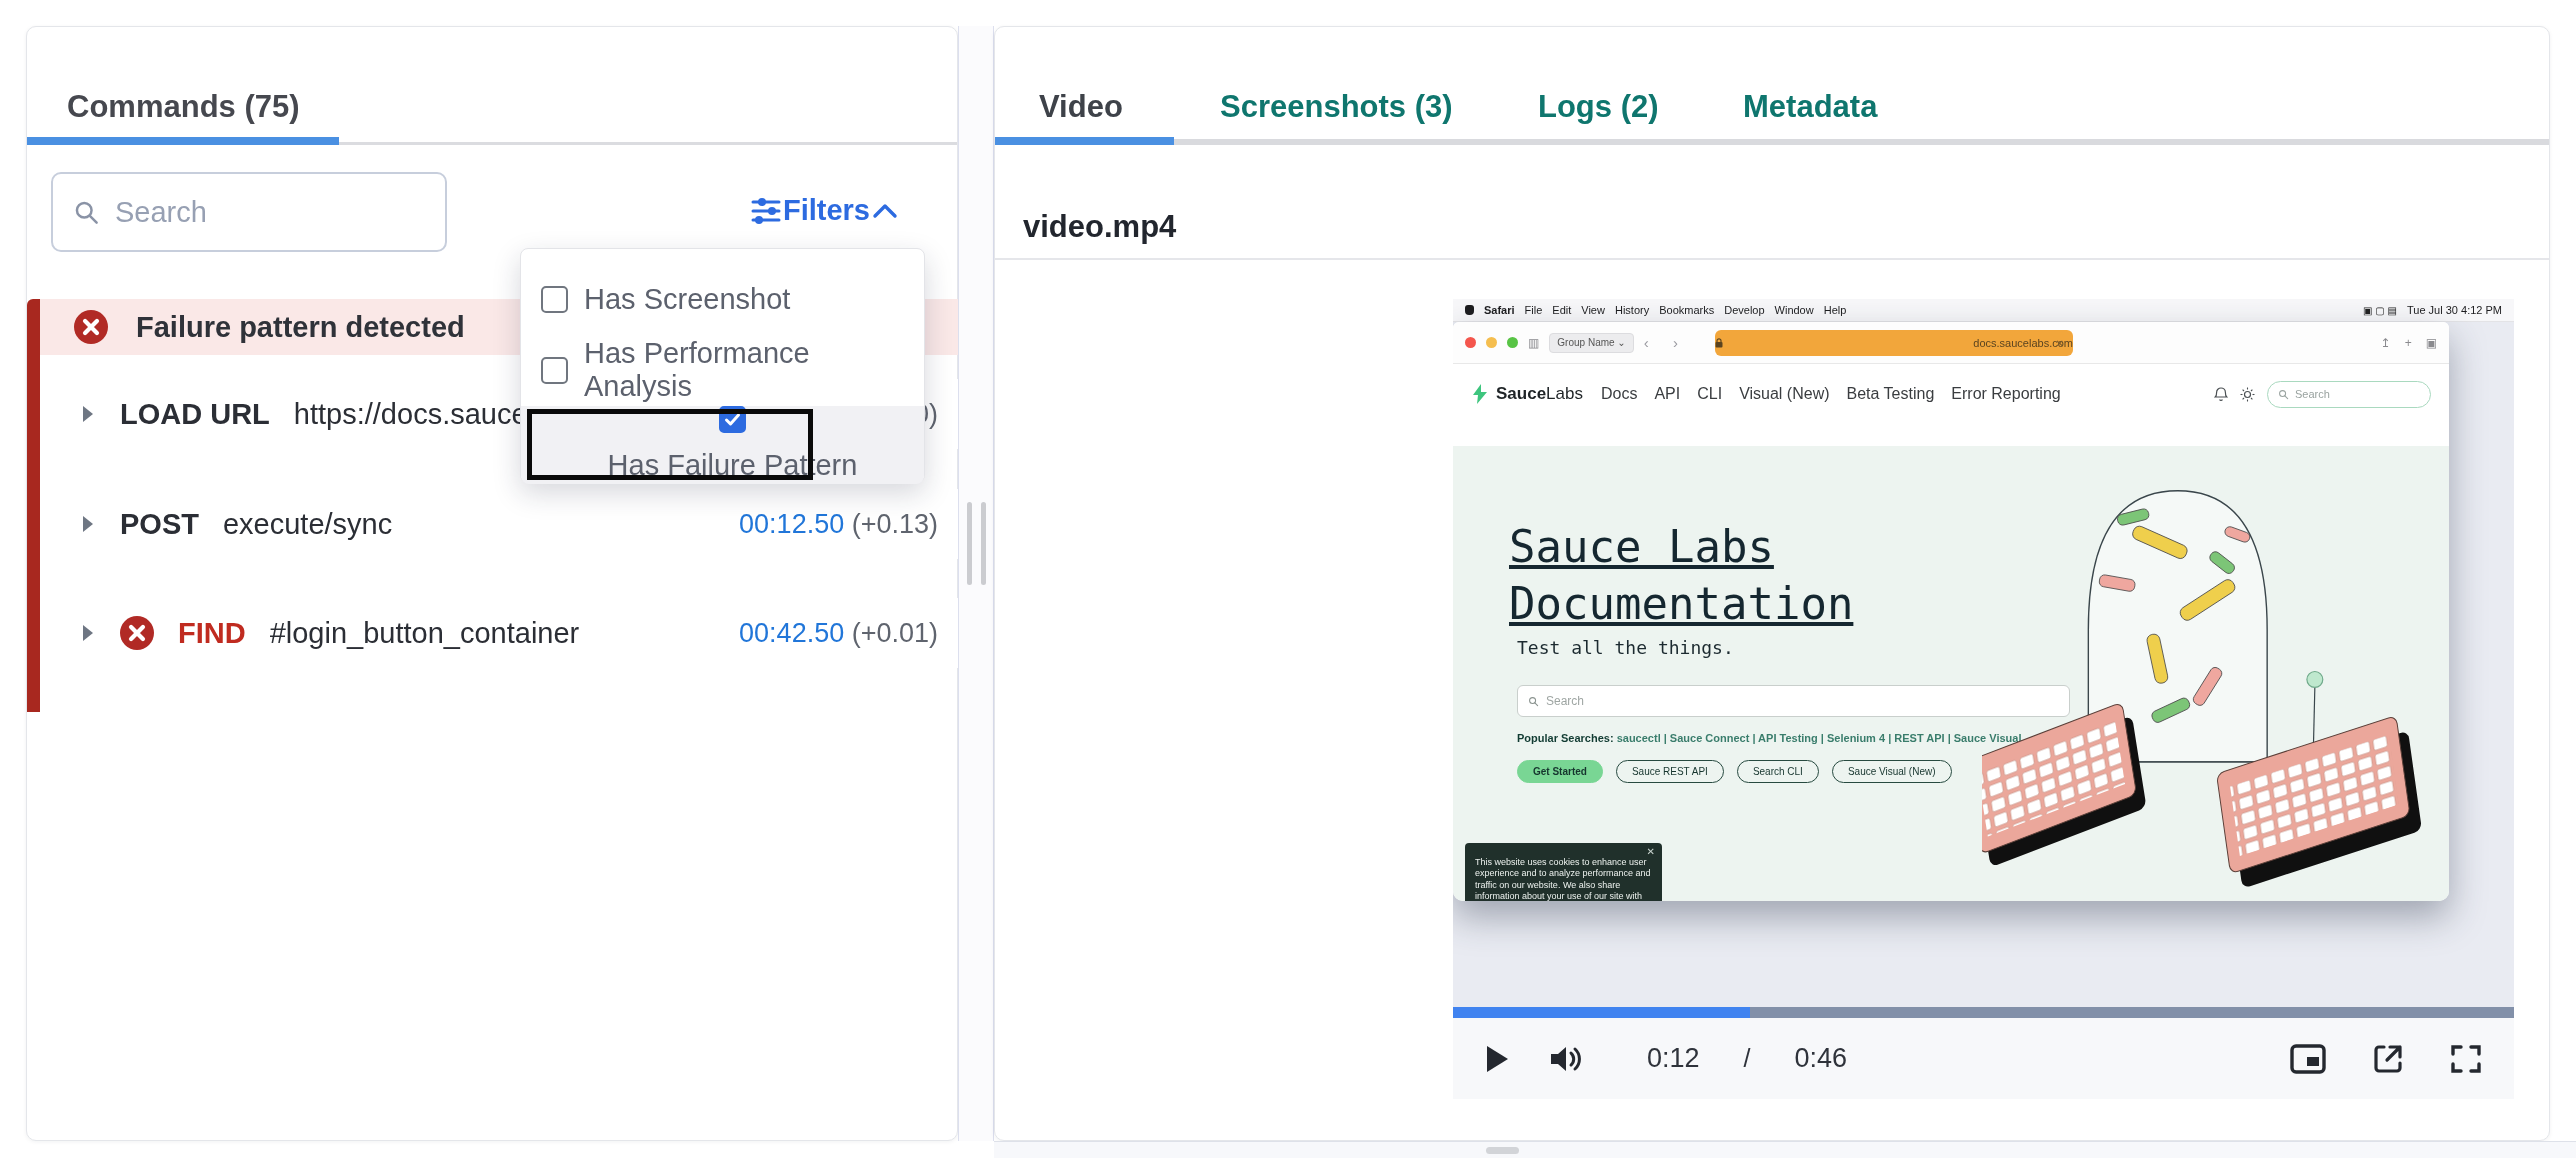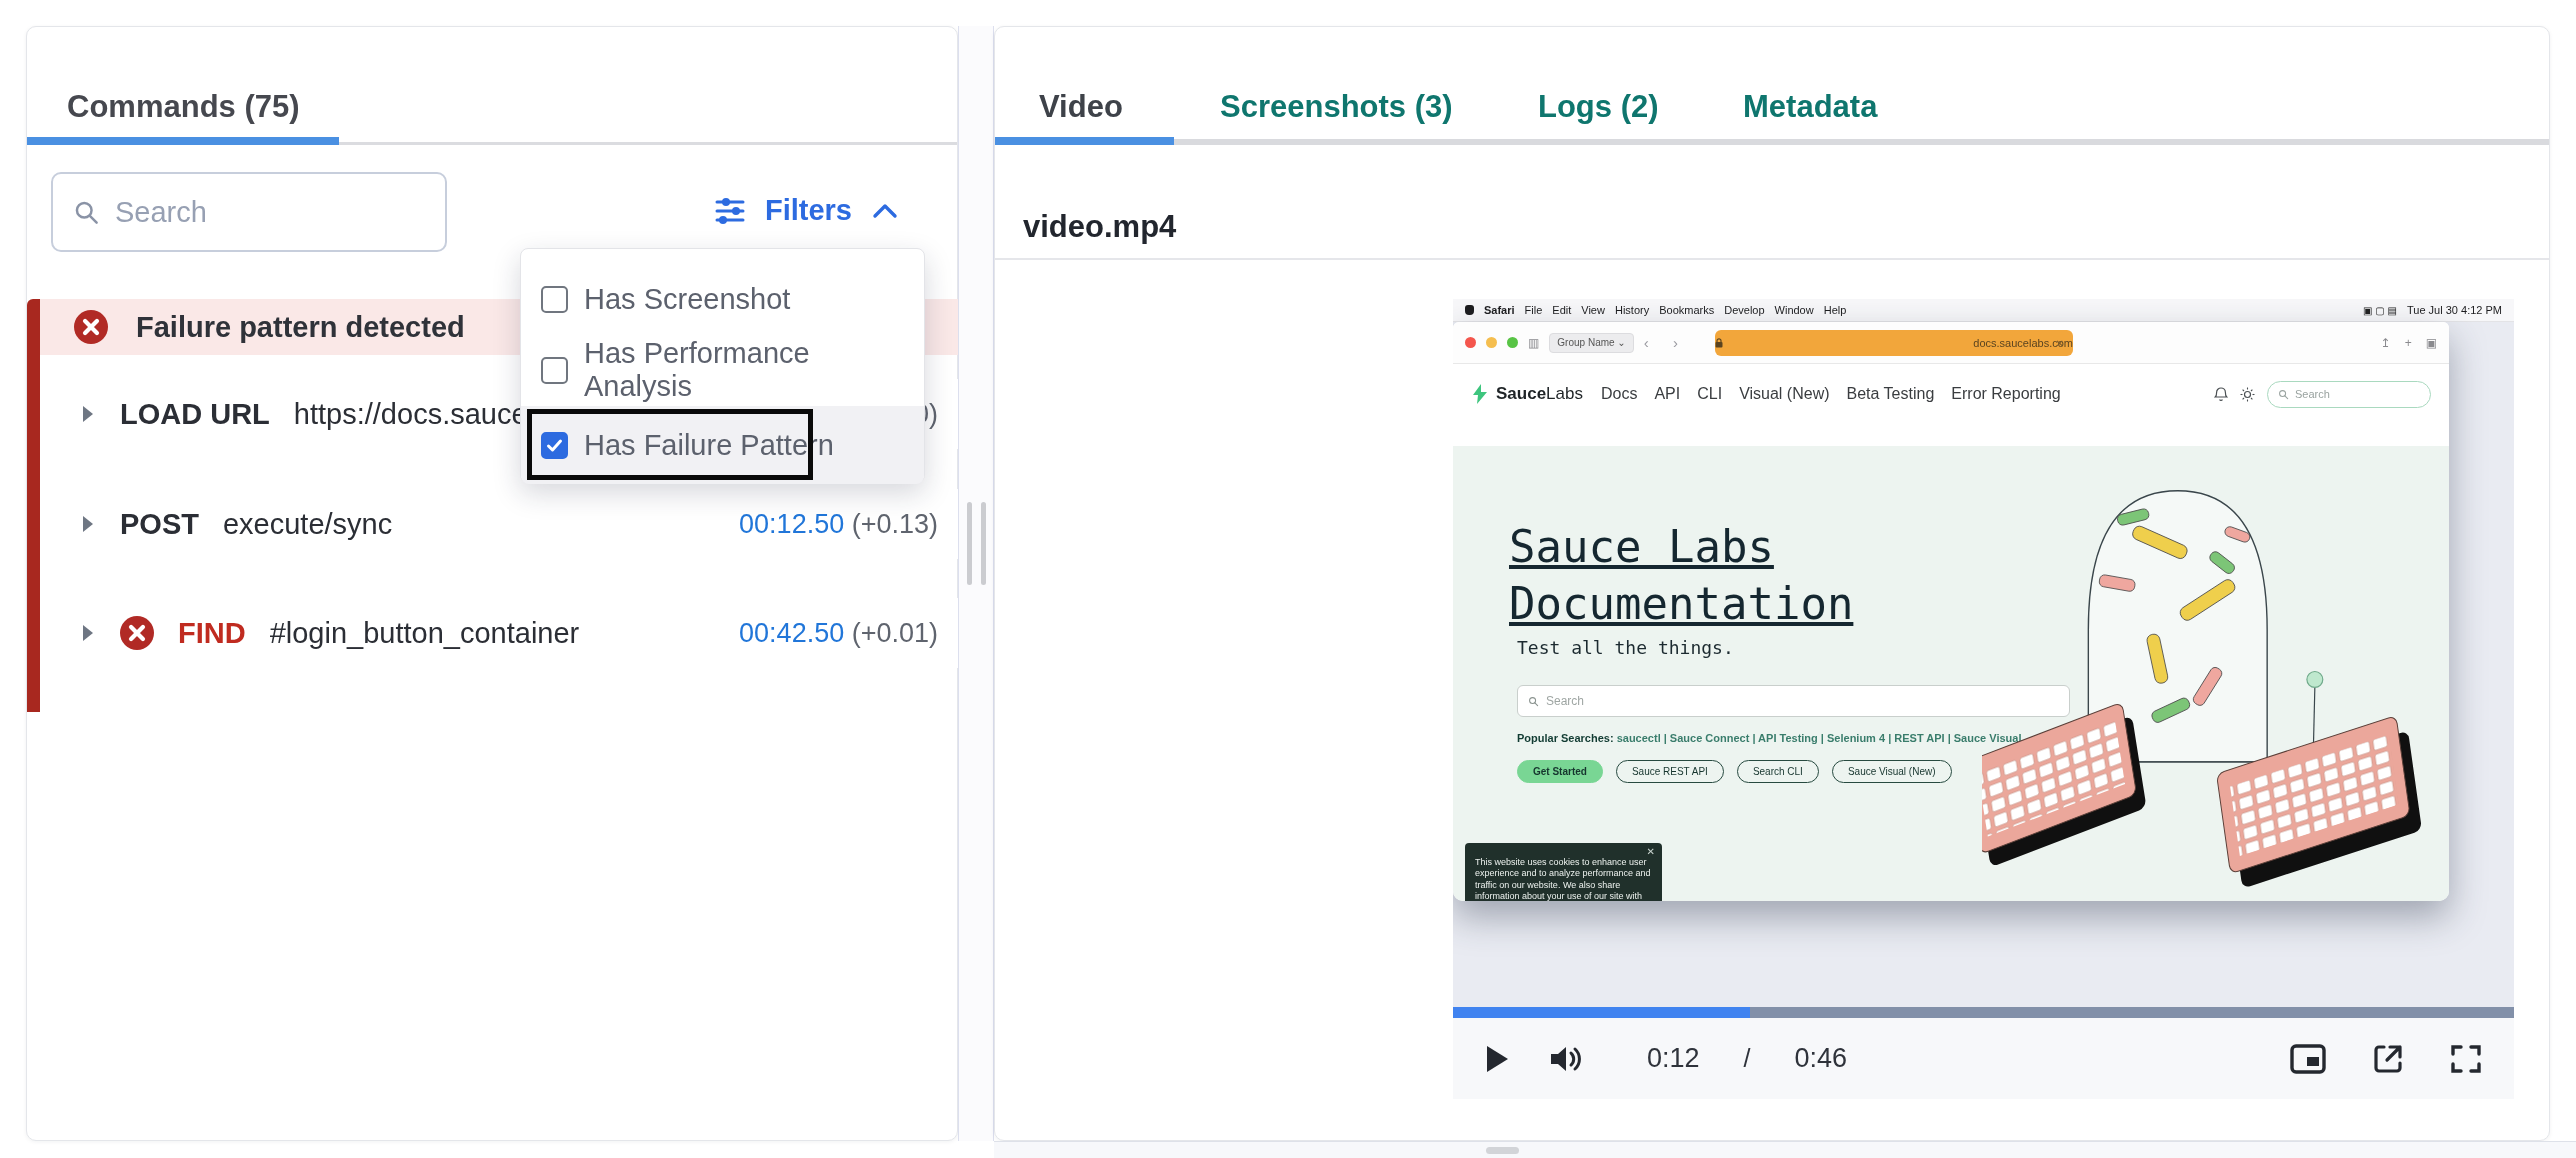--- a/index.html
+++ b/index.html
@@ -11,42 +11,42 @@
   #right-panel { left:994px; width:1556px; height:1115px; }
 
   
   .lp-tab-label { position:absolute; left:40px; top:62px; font-size:31px; font-weight:700; color:#46484F; }
   .lp-underline-gray { position:absolute; left:0; right:0; top:115px; height:3px; background:#DBDCE0; }
   .lp-underline-blue { position:absolute; left:0; top:110px; width:312px; height:8px; background:#4A90E2; z-index:2; }
 
   .search-box { position:absolute; left:24px; top:145px; width:396px; height:80px; border:2px solid #C7CEDC; border-radius:10px; display:flex; align-items:center; padding:0 20px; gap:15px; background:#fff; }
   .search-ph { font-size:29px; color:#97A0B3; }
 
-  .filters-btn { position:absolute; right:58px; top:167px; display:flex; align-items:center; gap:19px; cursor:pointer; }
+  .filters-btn { position:absolute; right:58px; top:167px; display:flex; align-items:center; gap:1px; cursor:pointer; }
   .filters-label { font-size:29px; font-weight:700; color:#2D6BE0; }
 
   .fail-strip { position:absolute; left:0; top:272px; width:13px; height:413px; background:#A8281F; border-radius:6px 0 0 0; z-index:1;}
   .fail-banner { position:absolute; left:13px; top:272px; width:918px; height:56px; background:#FAE8E7; display:flex; align-items:center; padding-left:34px; gap:28px; z-index:1; }
   .fail-banner-text { font-size:29px; font-weight:700; color:#2F3239; }
 
   .cmd-row { position:absolute; left:13px; width:918px; height:70px; display:flex; align-items:center; padding:0 20px 0 40px; gap:24px; background:#fff; }
   .cmd-caret { display:flex; width:16px; flex:0 0 auto; }
   .cmd-method { font-size:29px; font-weight:800; color:#2B2E35; white-space:nowrap; }
   .cmd-method.red { color:#C02B20; }
   .cmd-value  { font-size:29px; color:#2B2E35; white-space:nowrap; overflow:hidden; }
   .cmd-right  { margin-left:auto; font-size:27px; white-space:nowrap; }
   .cmd-time   { color:#2176D9; }
   .cmd-delta  { color:#5F646E; }
   .err-circle { width:34px; height:34px; flex:0 0 auto; }
 
   
   .dropdown { position:absolute; left:493px; top:221px; width:405px; height:235px; background:#fff; border:1px solid #E3E4E8; border-radius:8px; box-shadow:0 10px 28px rgba(30,35,60,.18); z-index:6; }
   .dd-item { position:absolute; left:0; width:100%; height:72px; display:flex; align-items:center; padding-left:20px; gap:16px; }
   .dd-item-1 { top:14px; } .dd-item-2 { top:85px; }
-  .dd-item-3 { top:157px; height:78px; background:#F1F1F4; border-radius:0 0 8px 8px; }
+  .dd-item-3 { top:157px; height:78px; background:#F1F1F4; border-radius:0 0 8px 8px;flex-direction:column; }
   .dd-label { font-size:29px; color:#5C616D; }
   .checkbox { width:27px; height:27px; border:2px solid #70767F; border-radius:5px; background:#fff; flex:0 0 auto; display:flex; align-items:center; justify-content:center; }
   .checkbox.checked { background:#2D6BE0; border-color:#2D6BE0; }
   .focus-ring { position:absolute; left:6px; top:160px; width:286px; height:71px; border:5px solid #0a0a0a; pointer-events:none; z-index:7; }
 
   
   .gutter { position:absolute; left:958px; top:26px; width:36px; height:1115px; background:#FBFBFD; border-left:1px solid #DCDFEE; border-right:1px solid #DCDFEE; display:flex; align-items:flex-start; justify-content:center; }
   .gutter-grip { margin-top:476px; display:flex; gap:9px; }
   .gutter-grip i { display:block; width:5px; height:83px; background:#CBCCD0; border-radius:3px; }
 

